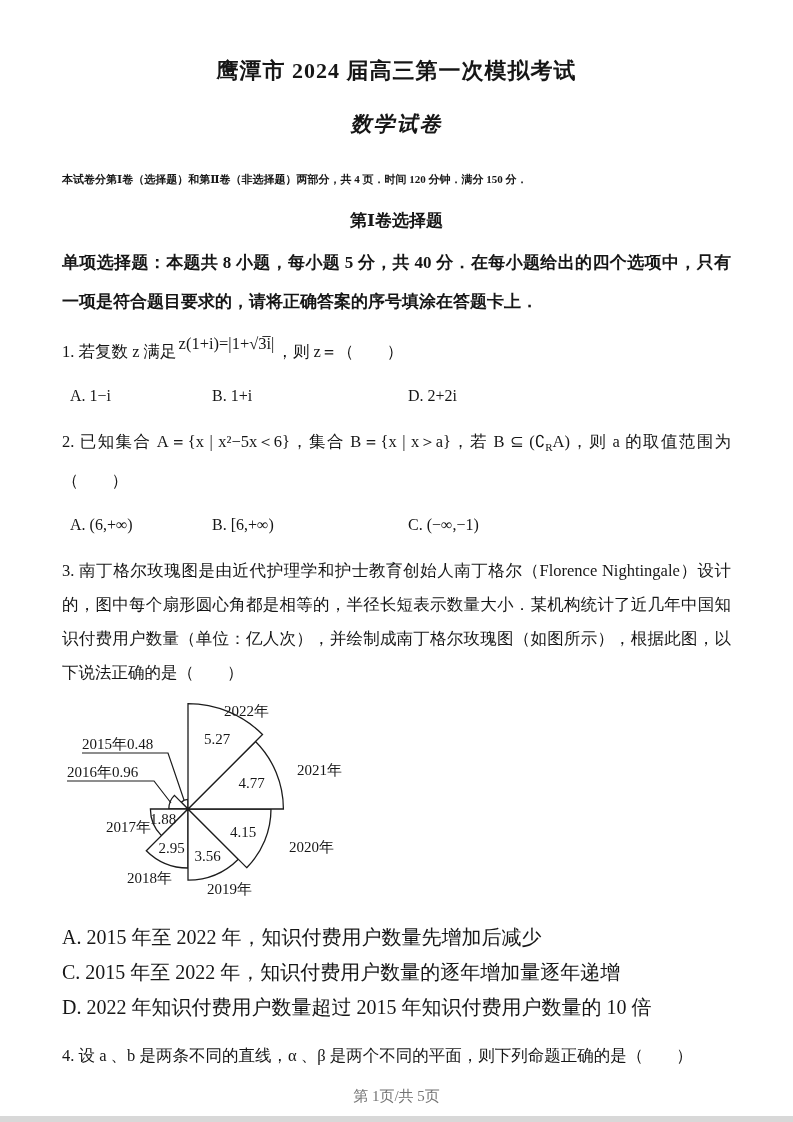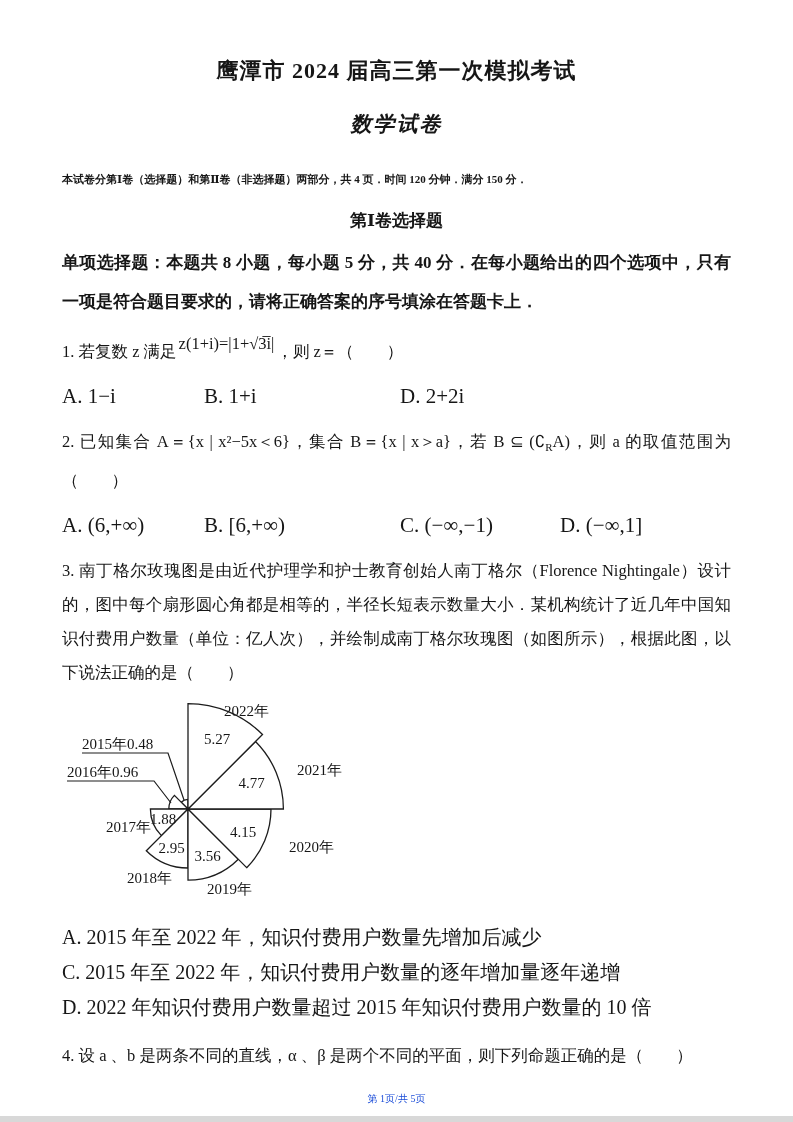--- a/index.html
+++ b/index.html
@@ -10,26 +10,26 @@
     overflow:hidden;
   }
   .content{padding:0 62px;}
   .title{font-size:22px;font-weight:bold;text-align:center;margin:56px 0 0;letter-spacing:1px;}
   .subtitle{font-size:21px;font-weight:bold;text-align:center;margin:24px 0 0;letter-spacing:2px;font-style:italic;}
   .intro{font-size:11px;font-weight:bold;line-height:39px;margin:22px 0 0;text-align:justify;}
   .section-head{font-size:17px;font-weight:bold;text-align:center;margin:10px 0 11px;}
   .instructions{font-size:17px;font-weight:bold;line-height:39px;margin:6px 0 0;text-align:justify;font-family:Liberation Serif, serif;}
   .stem{font-size:16.5px;line-height:34px;margin:14px 0 0;text-align:justify;font-family:Liberation Serif, serif;}
   .raised{position:relative;top:-8px;display:inline-block;padding:0 2px;}
-  .opts4{display:grid;grid-template-columns:142px 196px 160px 1fr;font-size:21px;margin:12px 0 0;line-height:30px;}
+  .opts4{display:grid;grid-template-columns:142px 196px 160px 1fr;font-size:16px;margin:12px 8px 0;line-height:30px;}
   .optline{font-size:20px;line-height:35px;margin:0;}
   .q3opts{margin:6px 0 0;}
   .chart-wrap{margin:6px 0 0 -4px;height:218px;position:relative;}
   .chart-wrap svg{display:block;}
-  .footer{position:absolute;bottom:16px;left:0;width:100%;text-align:center;font-size:10px;color:#1d4ed8;}
+  .footer{position:absolute;bottom:16px;left:0;width:100%;text-align:center;font-size:15px;color:#737373;}
   .scan-edge{position:absolute;bottom:0;left:0;width:100%;height:6px;background:#d8d8d8;}
   sub{font-size:11px;}
 </style>
 </head>
 <body>
 
 <div class="page">
   <div class="content">
 
     <h1 class="title">鹰潭市 2024 届高三第一次模拟考试</h1>
@@ -48,21 +48,20 @@
         <span>D.  2+2i</span>
       </div>
     </div>
 
     <div>
       <p class="stem"><span>2. 已知集合 A＝{x | x²−5x＜6}，集合 B＝{x | x＞a}，若 B ⊆ (∁</span><sub>R</sub><span>A)，则 a 的取值范围为（　　）</span></p>
       <div class="opts4">
         <span>A.  (6,+∞)</span>
         <span>B.  [6,+∞)</span>
         <span>C.  (−∞,−1)</span>
-        <span>D.  (−∞,1]</span>
       </div>
     </div>
 
     <div>
       <p class="stem">3. 南丁格尔玫瑰图是由近代护理学和护士教育创始人南丁格尔（Florence Nightingale）设计的，图中每个扇形圆心角都是相等的，半径长短表示数量大小．某机构统计了近几年中国知识付费用户数量（单位：亿人次），并绘制成南丁格尔玫瑰图（如图所示），根据此图，以下说法正确的是（　　）</p>
 
       <div class="chart-wrap">
         <svg id="rose-svg" width="330" height="218" viewBox="0 0 330 218">
             <path d="M 130 113 L 123.2 106.2 A 9.6 9.6 0 0 1 130.0 103.4 Z" fill="#ffffff" stroke="#1c1c1c" stroke-width="1.3"></path>
             <path d="M 130 113 L 110.8 113.0 A 19.2 19.2 0 0 1 116.4 99.4 Z" fill="#ffffff" stroke="#1c1c1c" stroke-width="1.3"></path>

